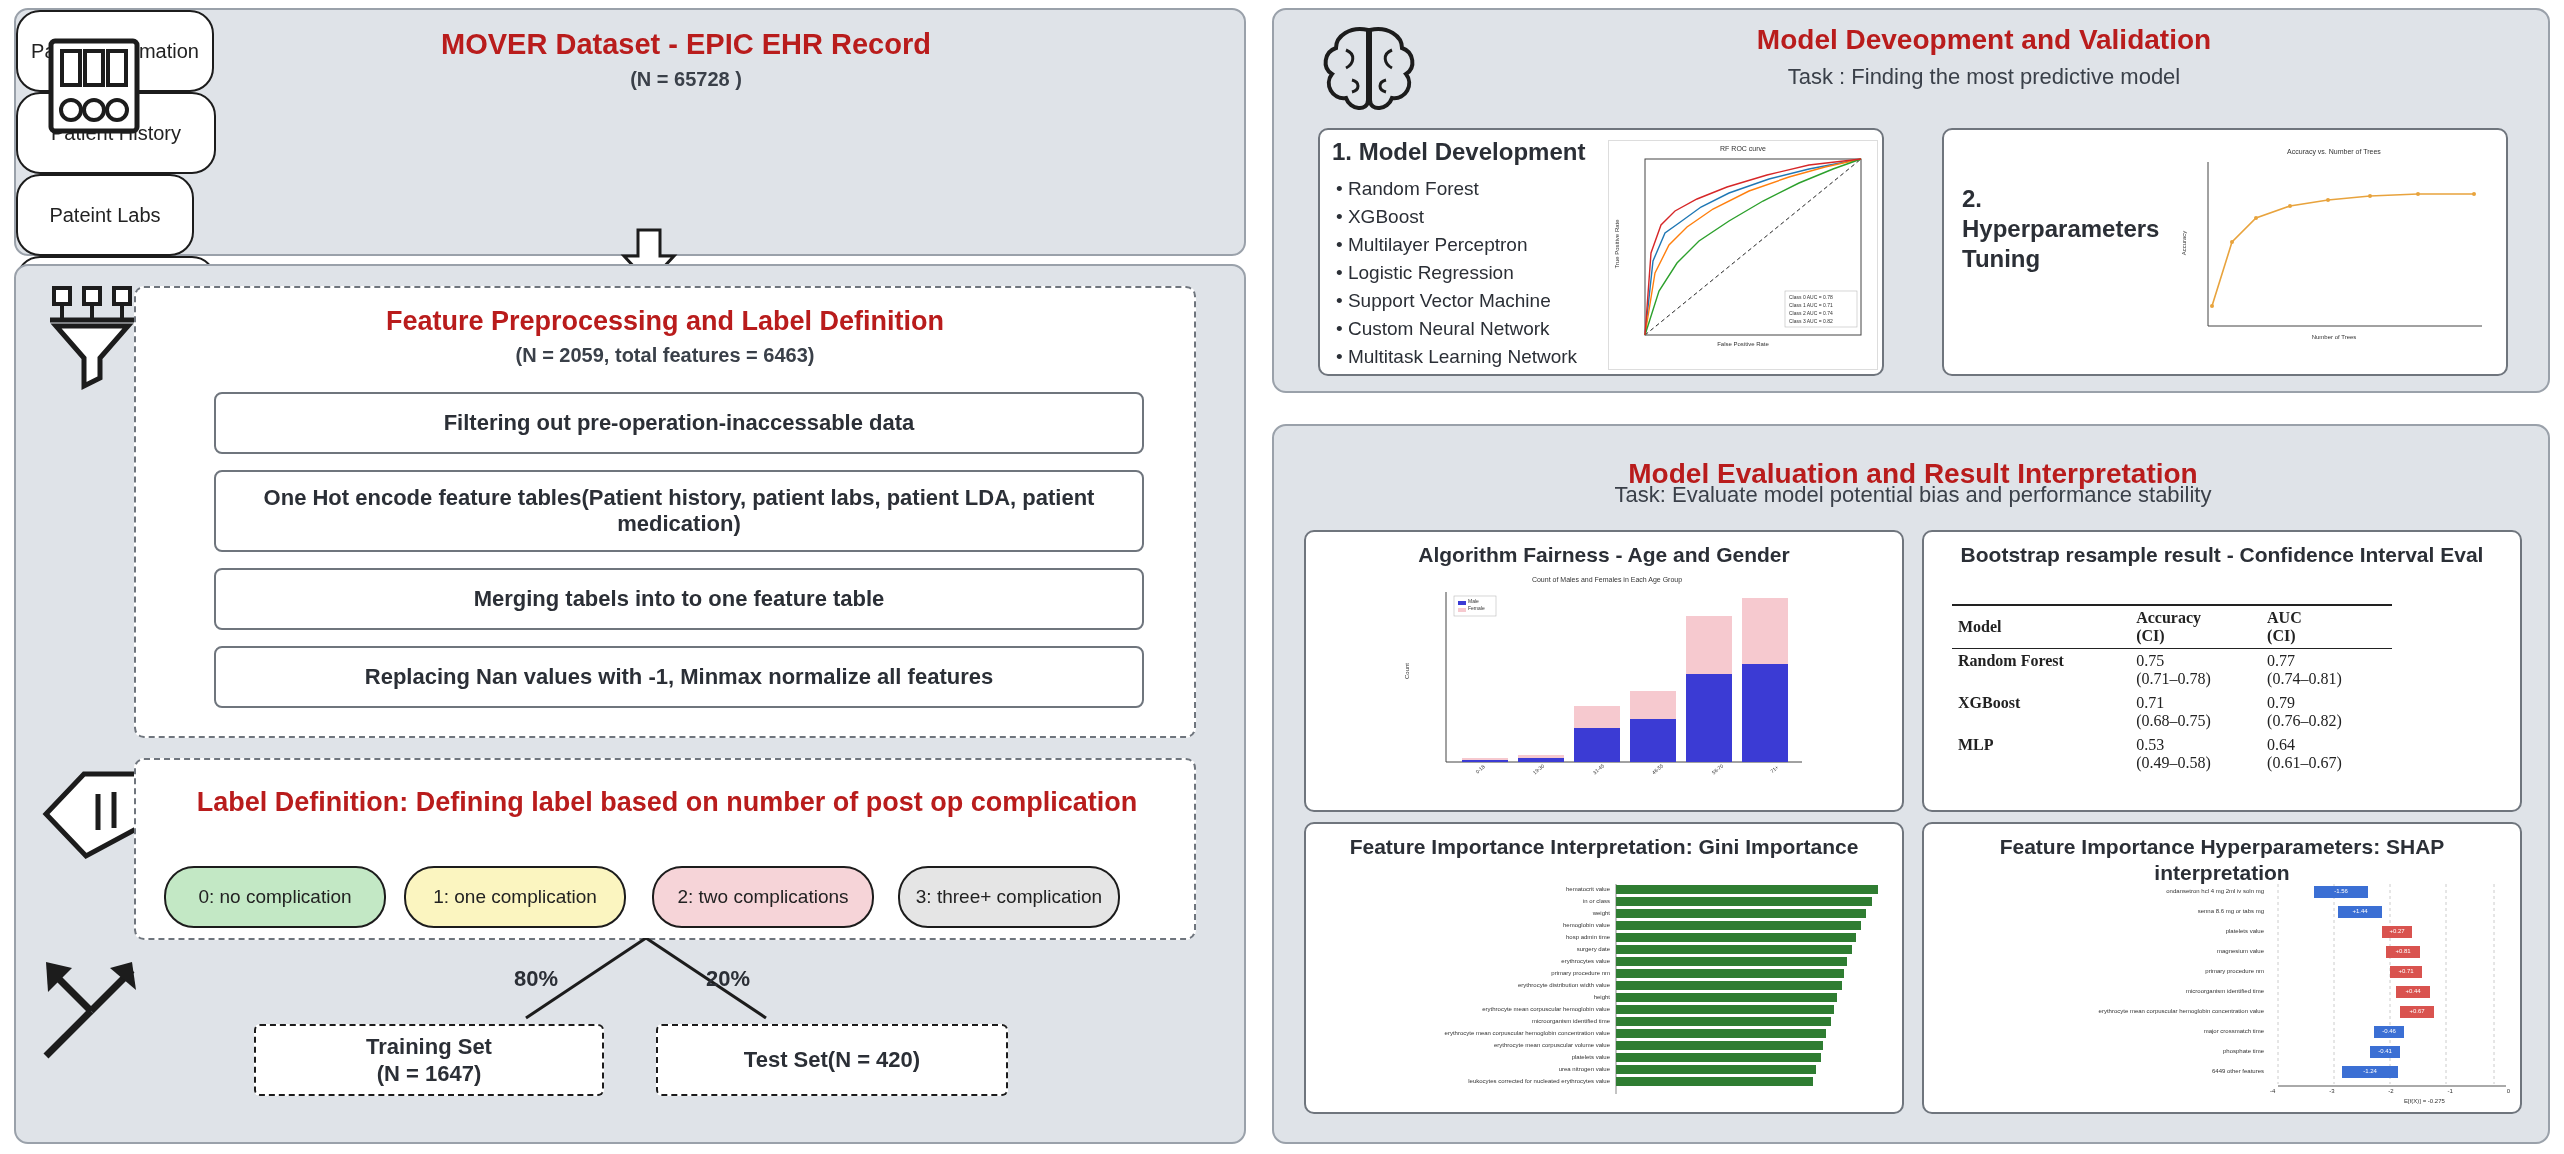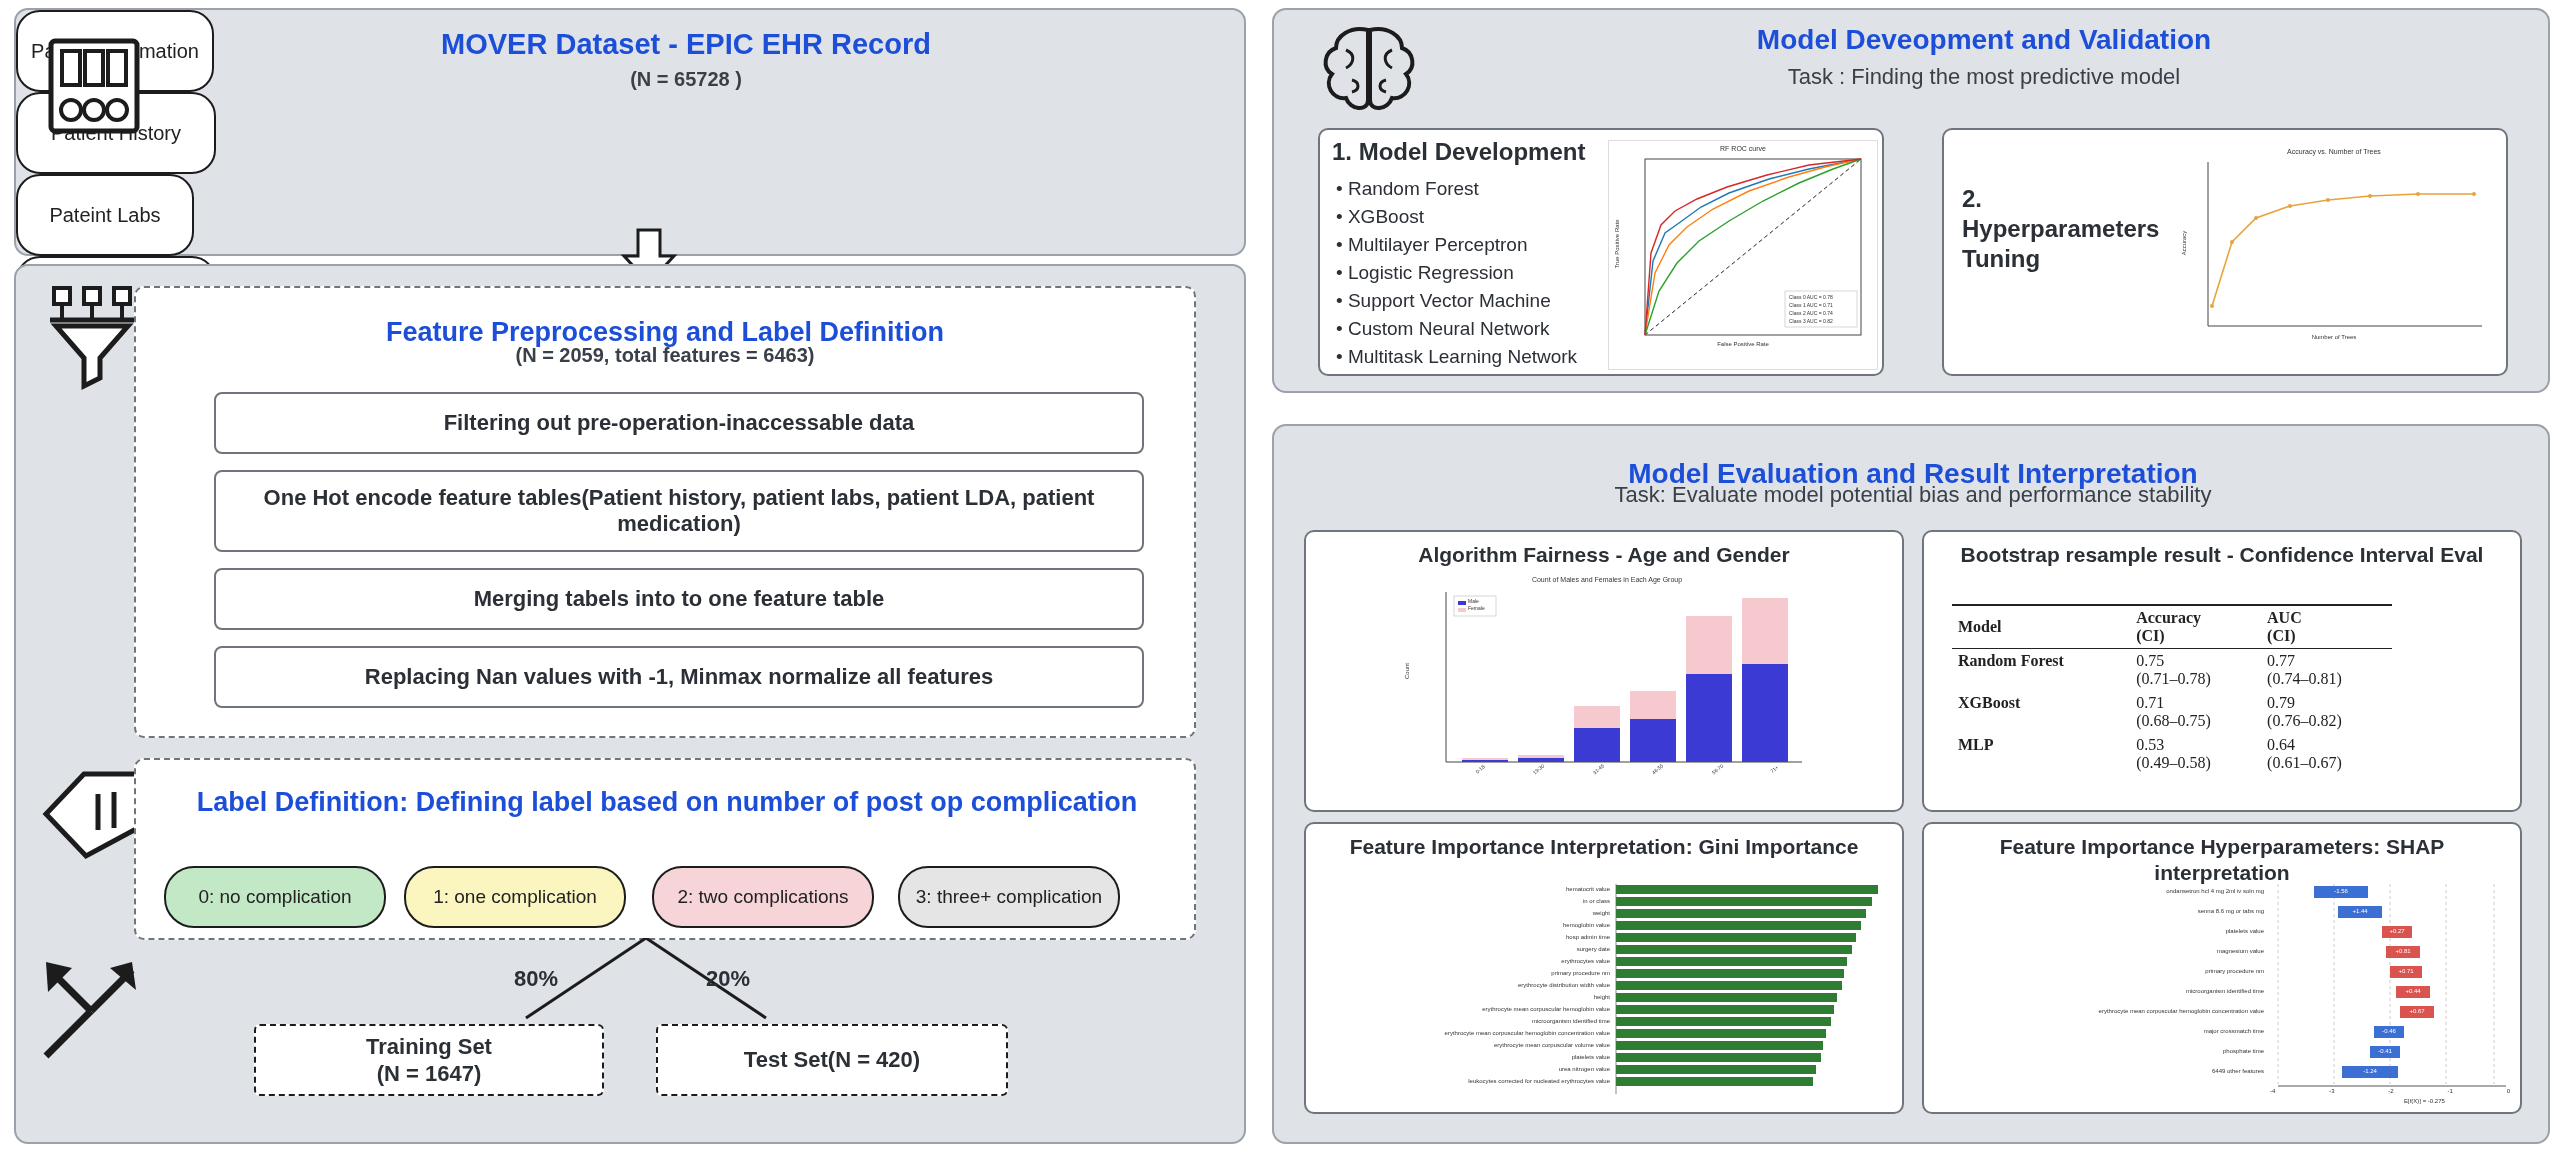--- a/index.html
+++ b/index.html
@@ -35,36 +35,36 @@
   .pill{
     background:#ffffff;
     border:2px solid #1c1c1c;
     border-radius:24px;
     box-sizing:border-box;
     display:flex;align-items:center;justify-content:center;
     text-align:center;
     font-size:20px;line-height:1.2;
   }
   .title{
-    font-weight:bold;text-align:center;color:#1d4ed8;
+    font-weight:bold;text-align:center;color:#b91c1c;
   }
 
   
   #left-top{left:14px;top:8px;width:1232px;height:248px;}
   #left-top-title{position:absolute;left:120px;top:18px;width:1100px;font-size:29px;}
   #left-top-sub{position:absolute;left:120px;top:58px;width:1100px;font-size:20px;font-weight:bold;color:#3a4049;text-align:center;}
 
   
   .ehr-icon{position:absolute;left:32px;top:28px;width:92px;height:96px;}
 
   
   #left-main{left:14px;top:264px;width:1232px;height:880px;}
 
   #prep-box{position:absolute;left:118px;top:20px;width:1062px;height:452px;}
-  #prep-title{position:absolute;left:0;top:29px;width:100%;font-size:27px;}
+  #prep-title{position:absolute;left:0;top:18px;width:100%;font-size:27px;}
   #prep-sub{position:absolute;left:0;top:56px;width:100%;font-size:20px;font-weight:bold;text-align:center;color:#3a4049;}
 
   .step{
     position:absolute;left:78px;width:930px;
     background:#fff;border:2px solid #6f757d;border-radius:8px;
     box-sizing:border-box;
     display:flex;align-items:center;justify-content:center;text-align:center;
     font-size:22px;font-weight:bold;color:#2b2f36;
     padding:0 14px;
   }

